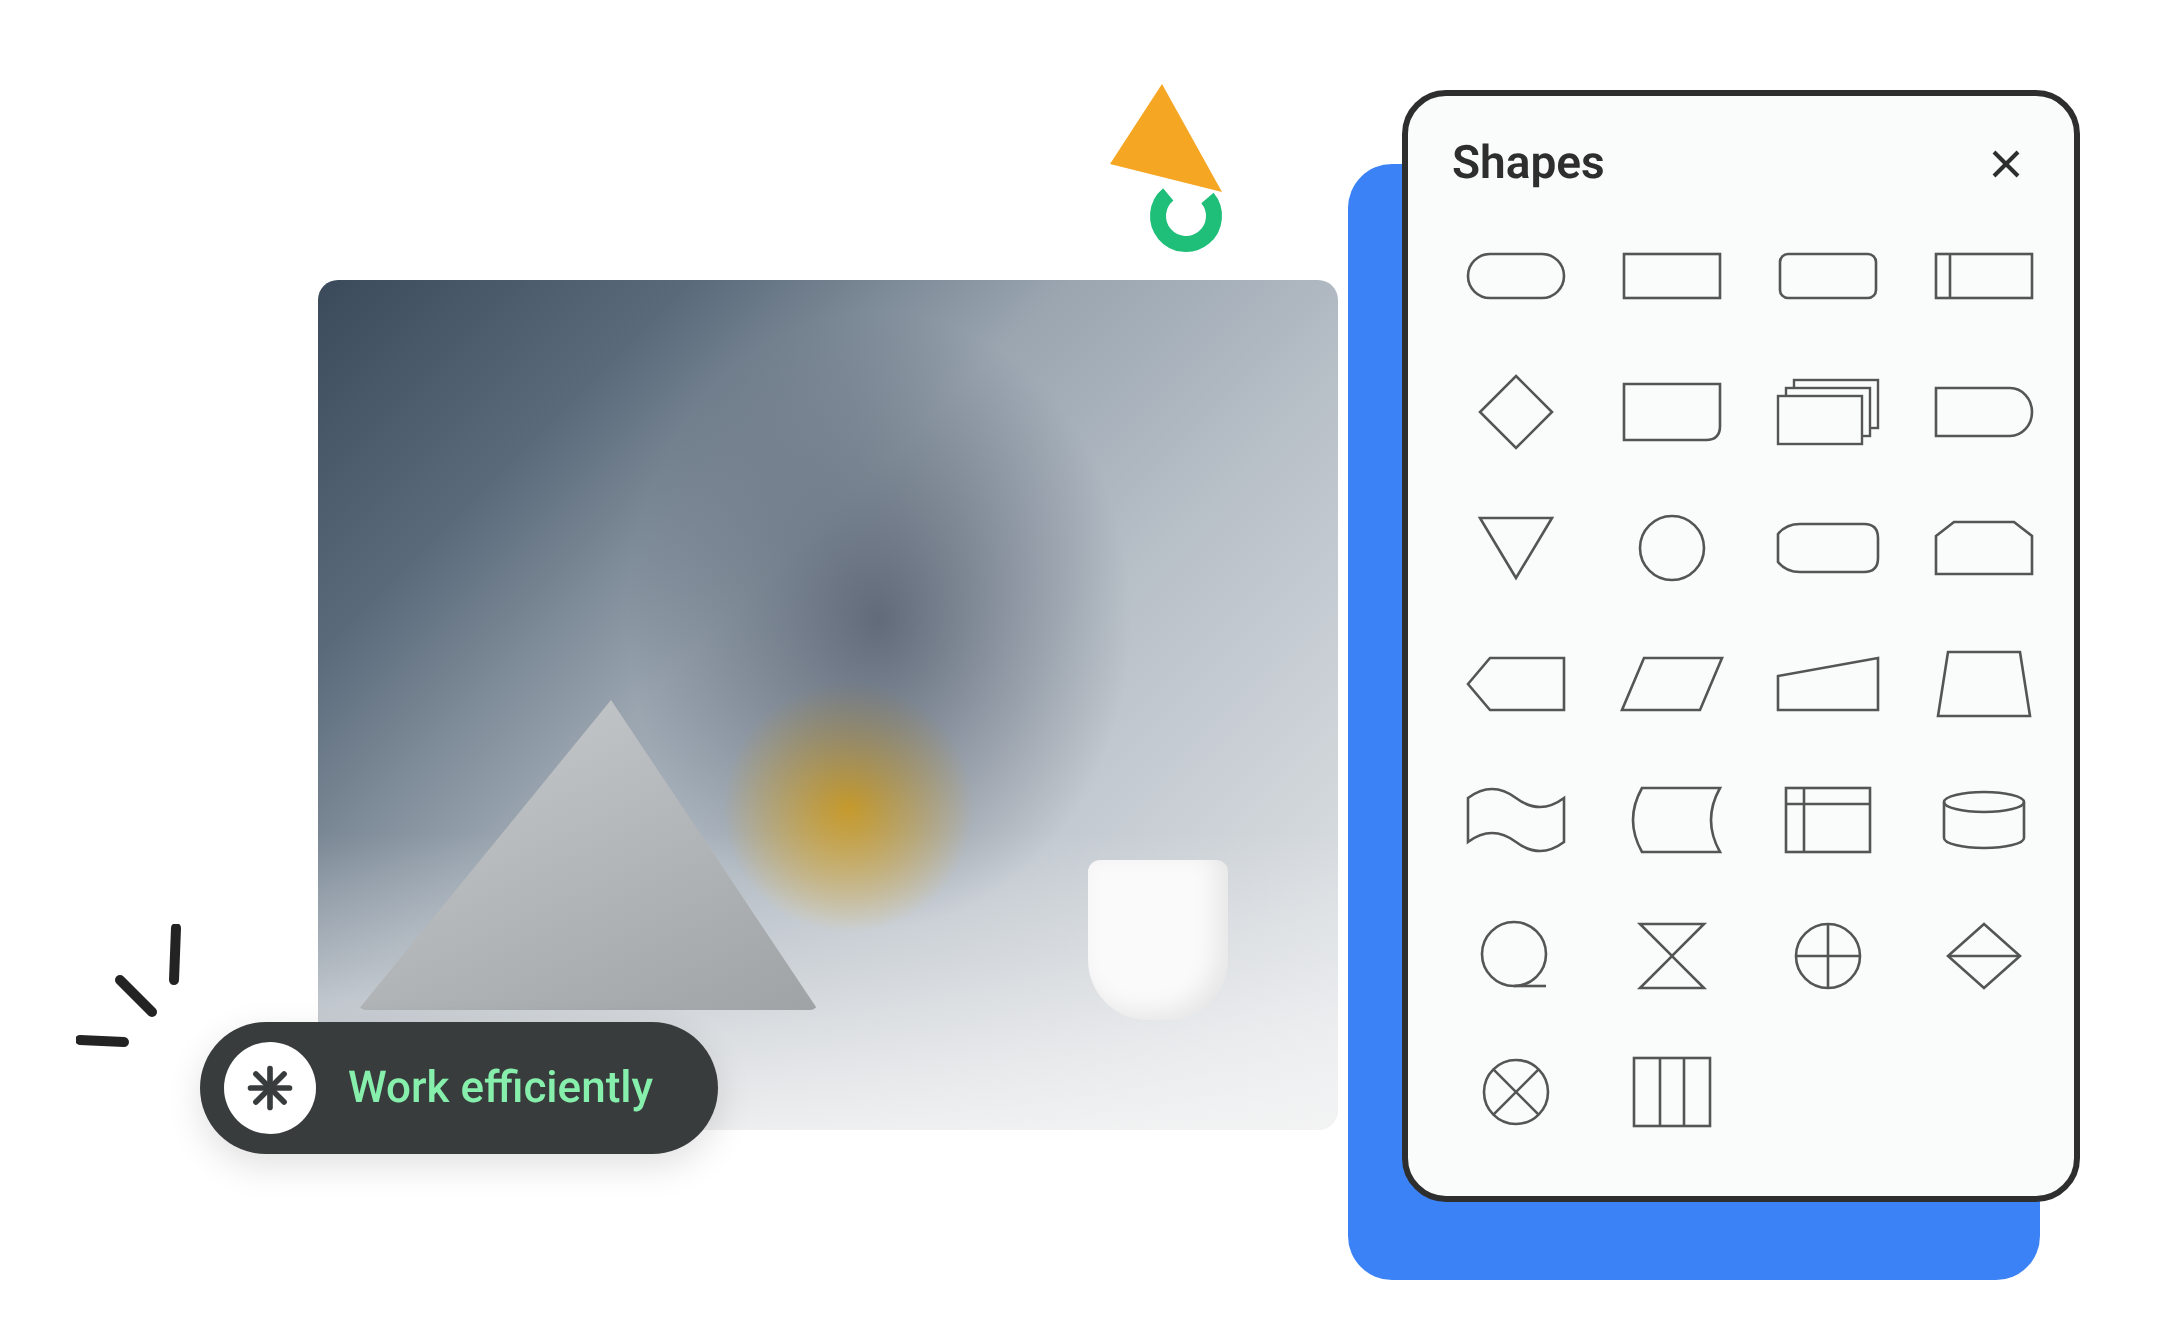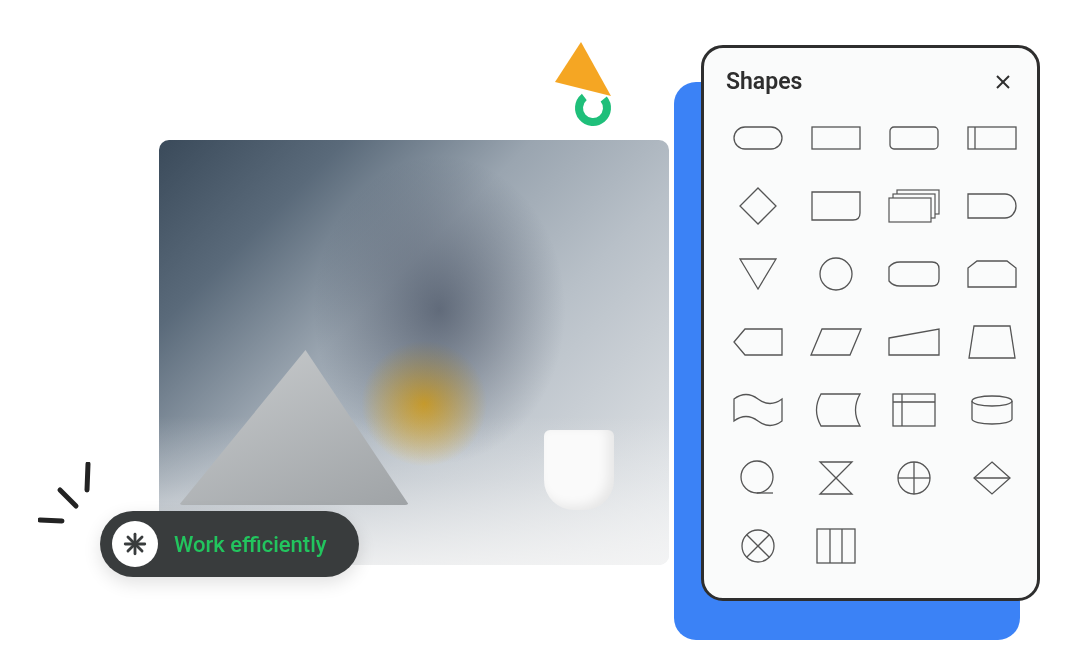--- a/index.html
+++ b/index.html
@@ -73,21 +73,21 @@
 
   
   .chip {
     position: absolute;
     left: 100px;
     top: 511px;
     display: flex;
     align-items: center;
     gap: 16px;
     background: #393c3d;
-    color: #22c55e;
+    color: #86efac;
     border-radius: 999px;
     padding: 10px 32px 10px 12px;
     box-shadow: 0 6px 18px rgba(0,0,0,0.12);
   }
   .chip .badge {
     width: 46px;
     height: 46px;
     border-radius: 50%;
     background: #fff;
     display: flex;

